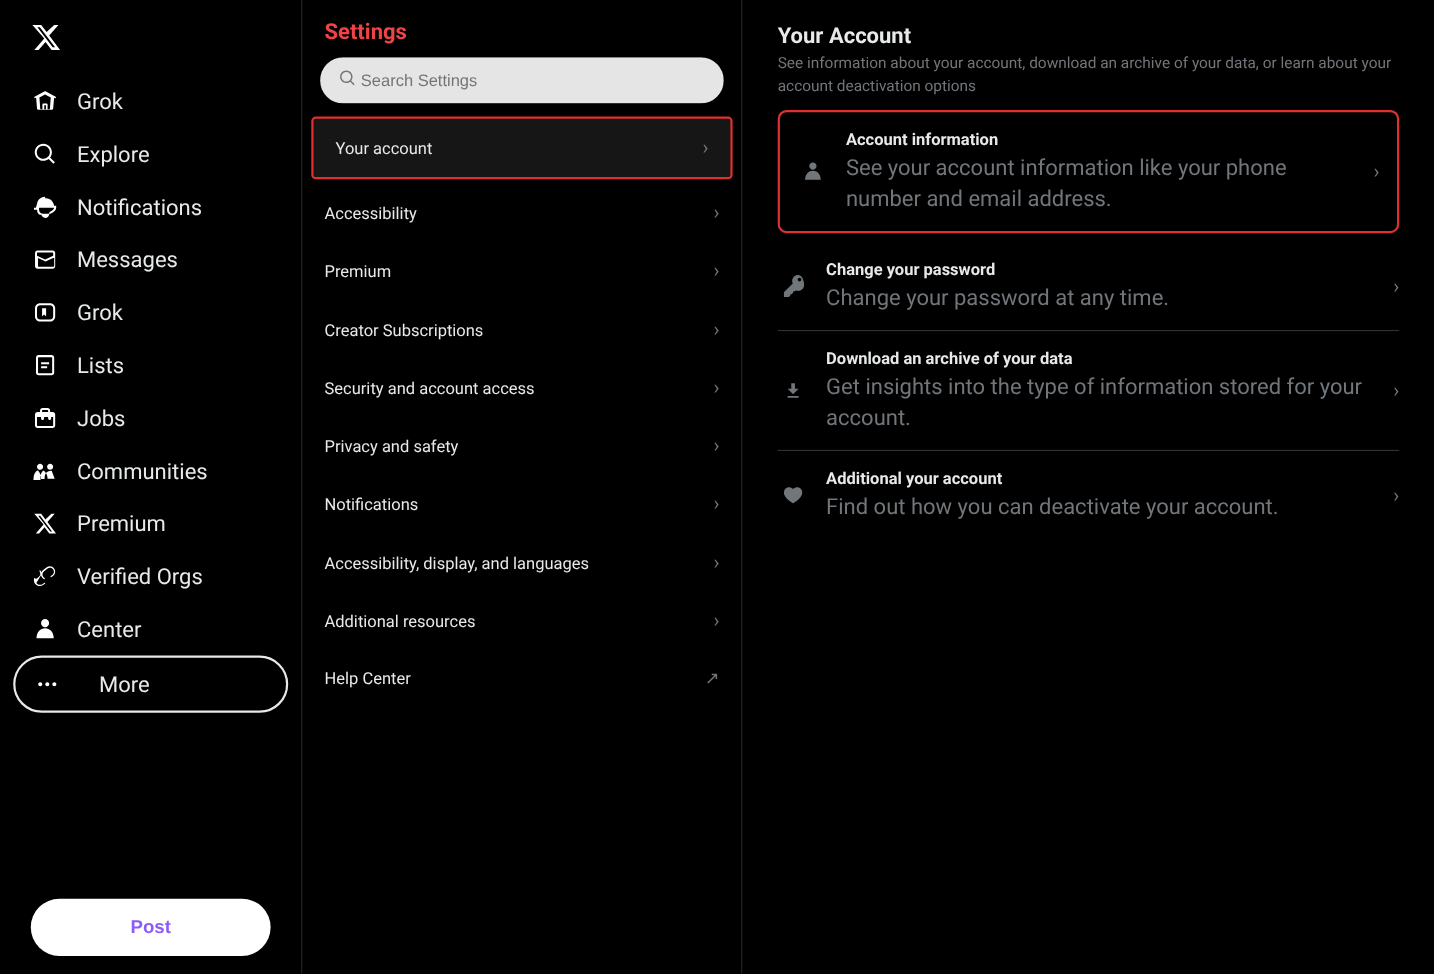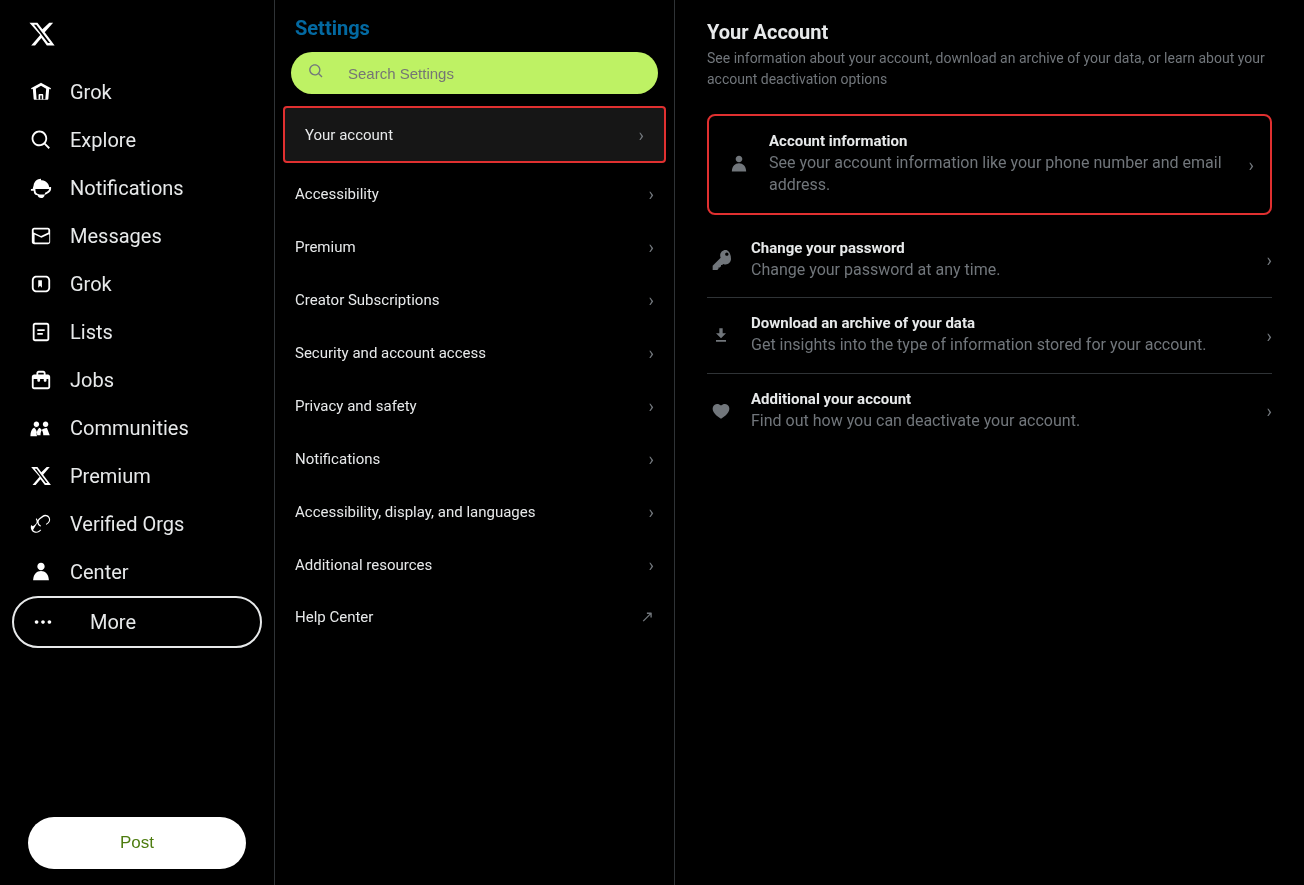--- a/index.html
+++ b/index.html
@@ -49,54 +49,54 @@
       align-items: center;
       justify-content: center;
     }
     .sidebar-item .label {
       font-size: 20px;
       font-weight: 400;
       color: #e7e9ea;
     }
     .post-button {
       background: #fff;
-      color: #4d7c0f;
+      color: #8b5cf6;
       border: none;
       border-radius: 30px;
       padding: 16px 32px;
       font-size: 17px;
-      font-weight: 400;
+      font-weight: 700;
       cursor: pointer;
       margin: 16px 16px 8px;
       width: calc(100% - 32px);
     }
 
     
     .settings-panel {
       width: 400px;
       min-width: 400px;
       background: #000;
       border-right: 1px solid #2f3336;
       display: flex;
       flex-direction: column;
     }
     .settings-title {
       font-size: 20px;
       font-weight: 700;
       padding: 16px 20px 12px;
-      color: #0369a1;
+      color: #ef4444;
     }
     .search-bar {
       margin: 0 16px 8px;
       display: flex;
       align-items: center;
-      background: #bef264;
+      background: #e5e5e5;
       border-radius: 30px;
       padding: 10px 16px;
-      gap: 24px;
+      gap: 4px;
       border: 1px solid transparent;
     }
     .search-icon-svg {
       color: #71767b;
       font-size: 16px;
     }
     .search-input {
       background: none;
       border: none;
       outline: none;
@@ -147,21 +147,21 @@
     }
     .content-title {
       font-size: 20px;
       font-weight: 700;
       color: #e7e9ea;
       margin-bottom: 4px;
     }
     .content-subtitle {
       font-size: 14px;
       color: #71767b;
-      margin-bottom: 24px;
+      margin-bottom: 10px;
       line-height: 1.5;
     }
     .content-item {
       display: flex;
       align-items: center;
       padding: 16px 0;
       border-bottom: 1px solid #2f3336;
       cursor: pointer;
       gap: 16px;
     }
@@ -177,21 +177,21 @@
     .content-item-text {
       flex: 1;
     }
     .content-item-text .item-title {
       font-size: 15px;
       font-weight: 700;
       color: #e7e9ea;
       margin-bottom: 2px;
     }
     .content-item-text .item-desc {
-      font-size: 16px;
+      font-size: 20px;
       color: #71767b;
       line-height: 1.4;
     }
     .content-item-chevron {
       color: #71767b;
       font-size: 18px;
       flex-shrink: 0;
     }
 
     

